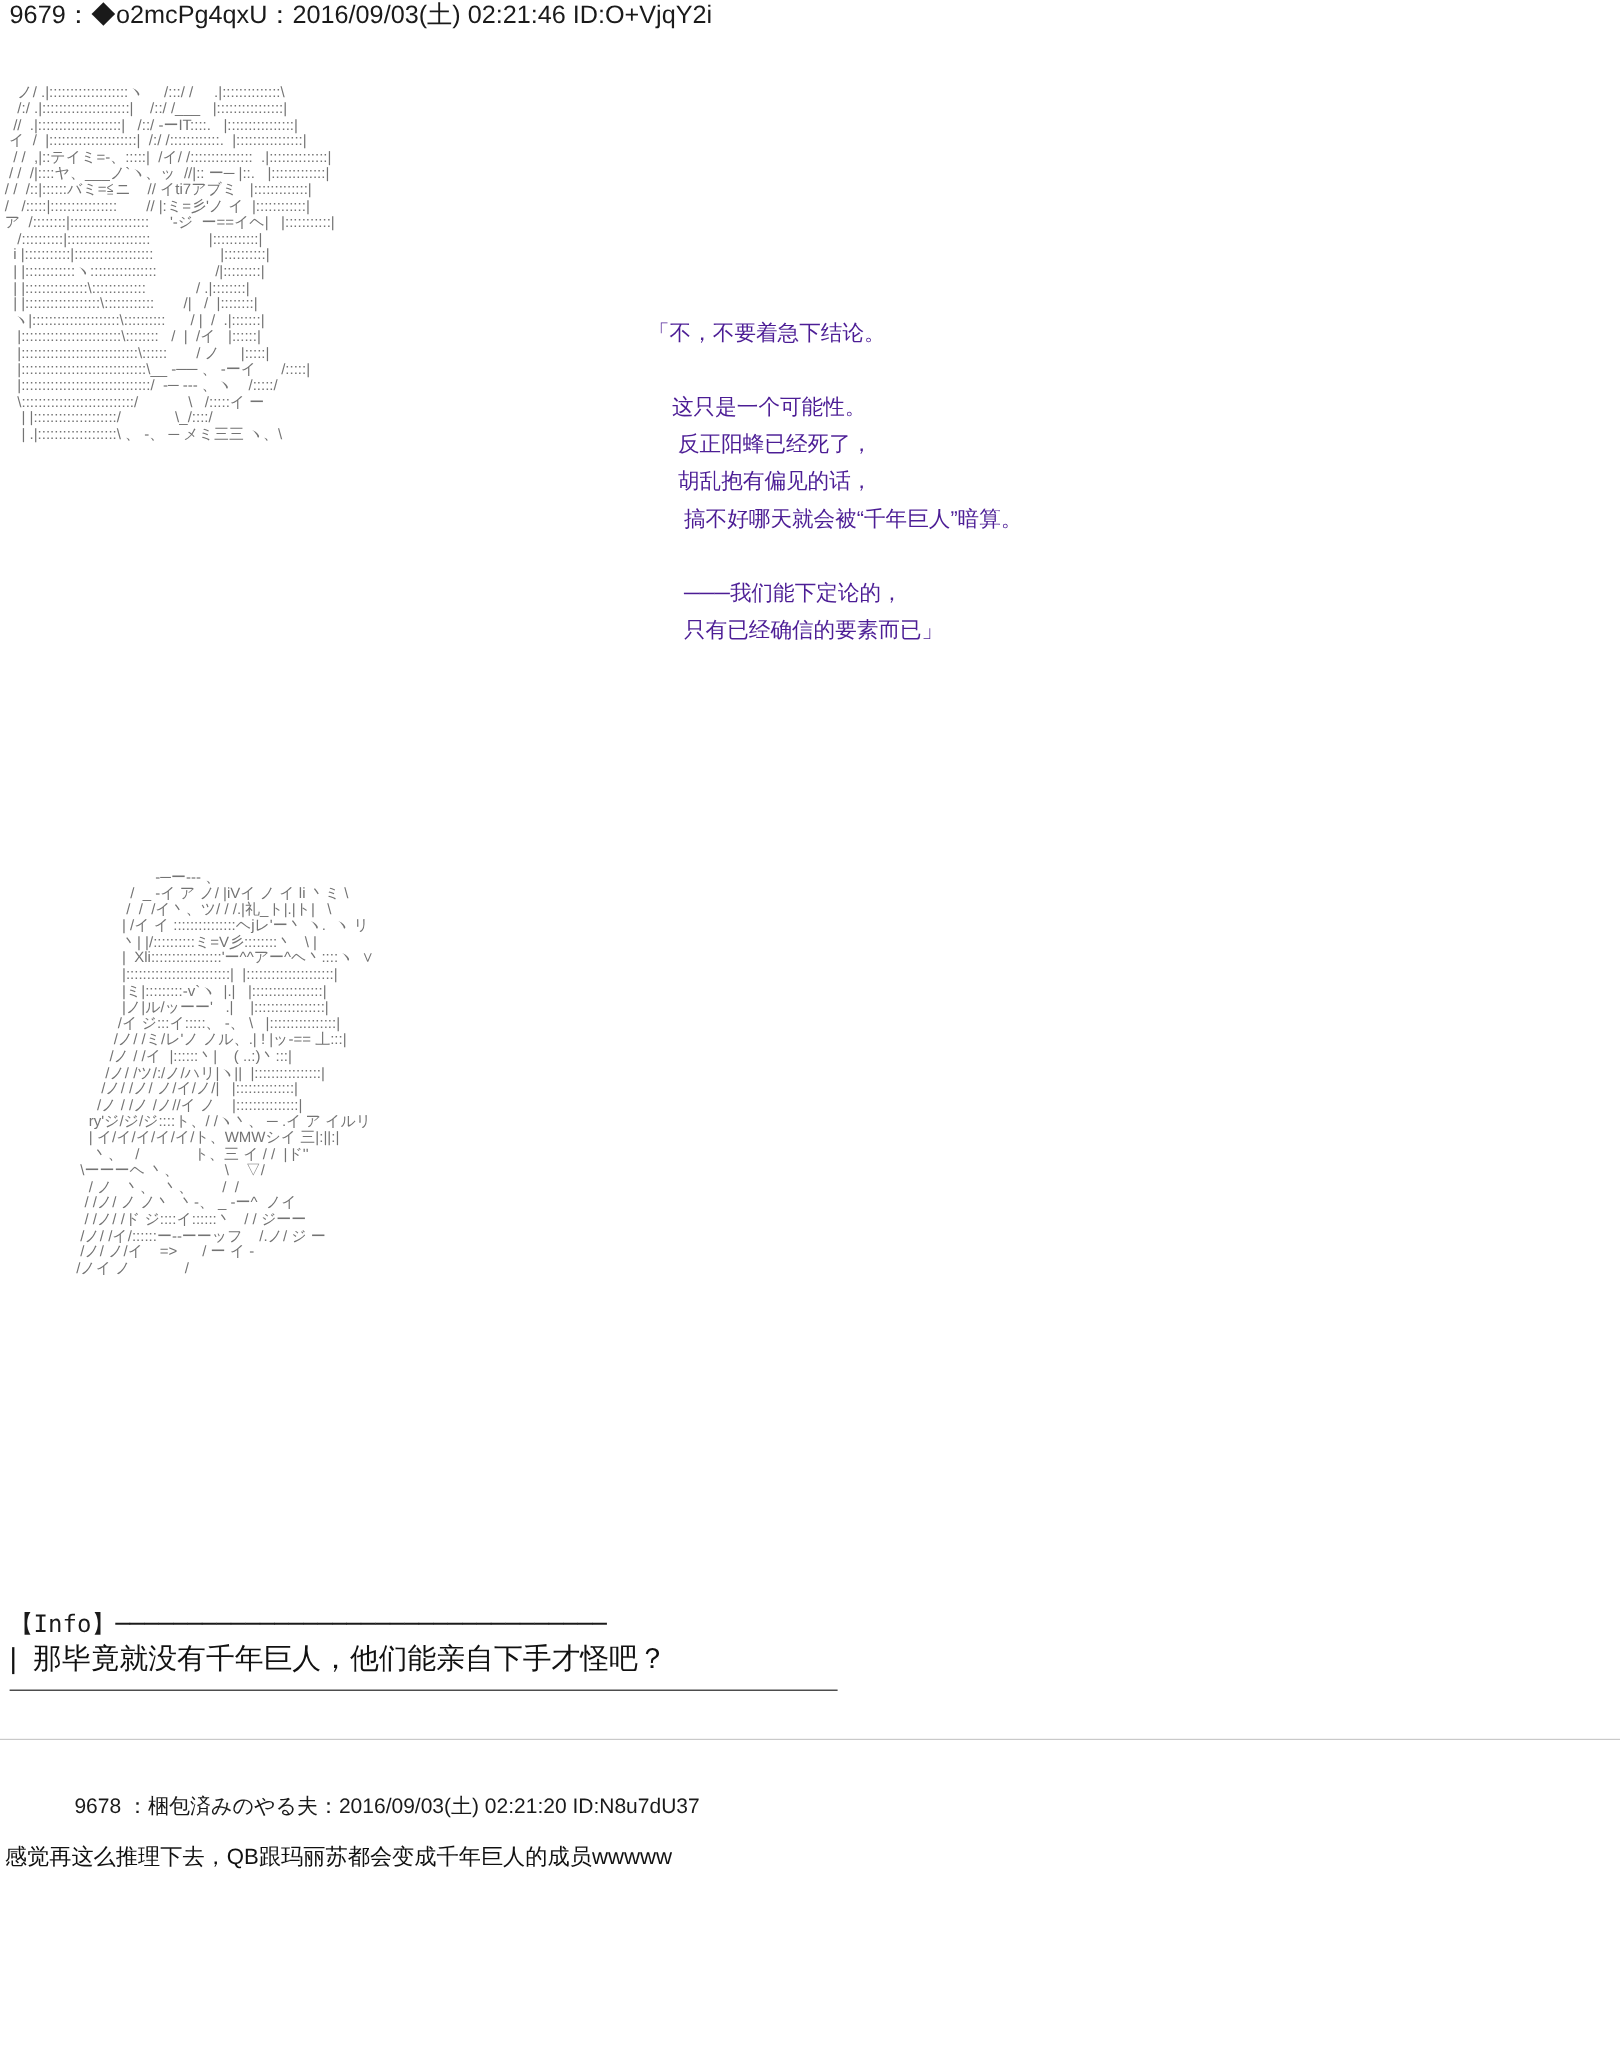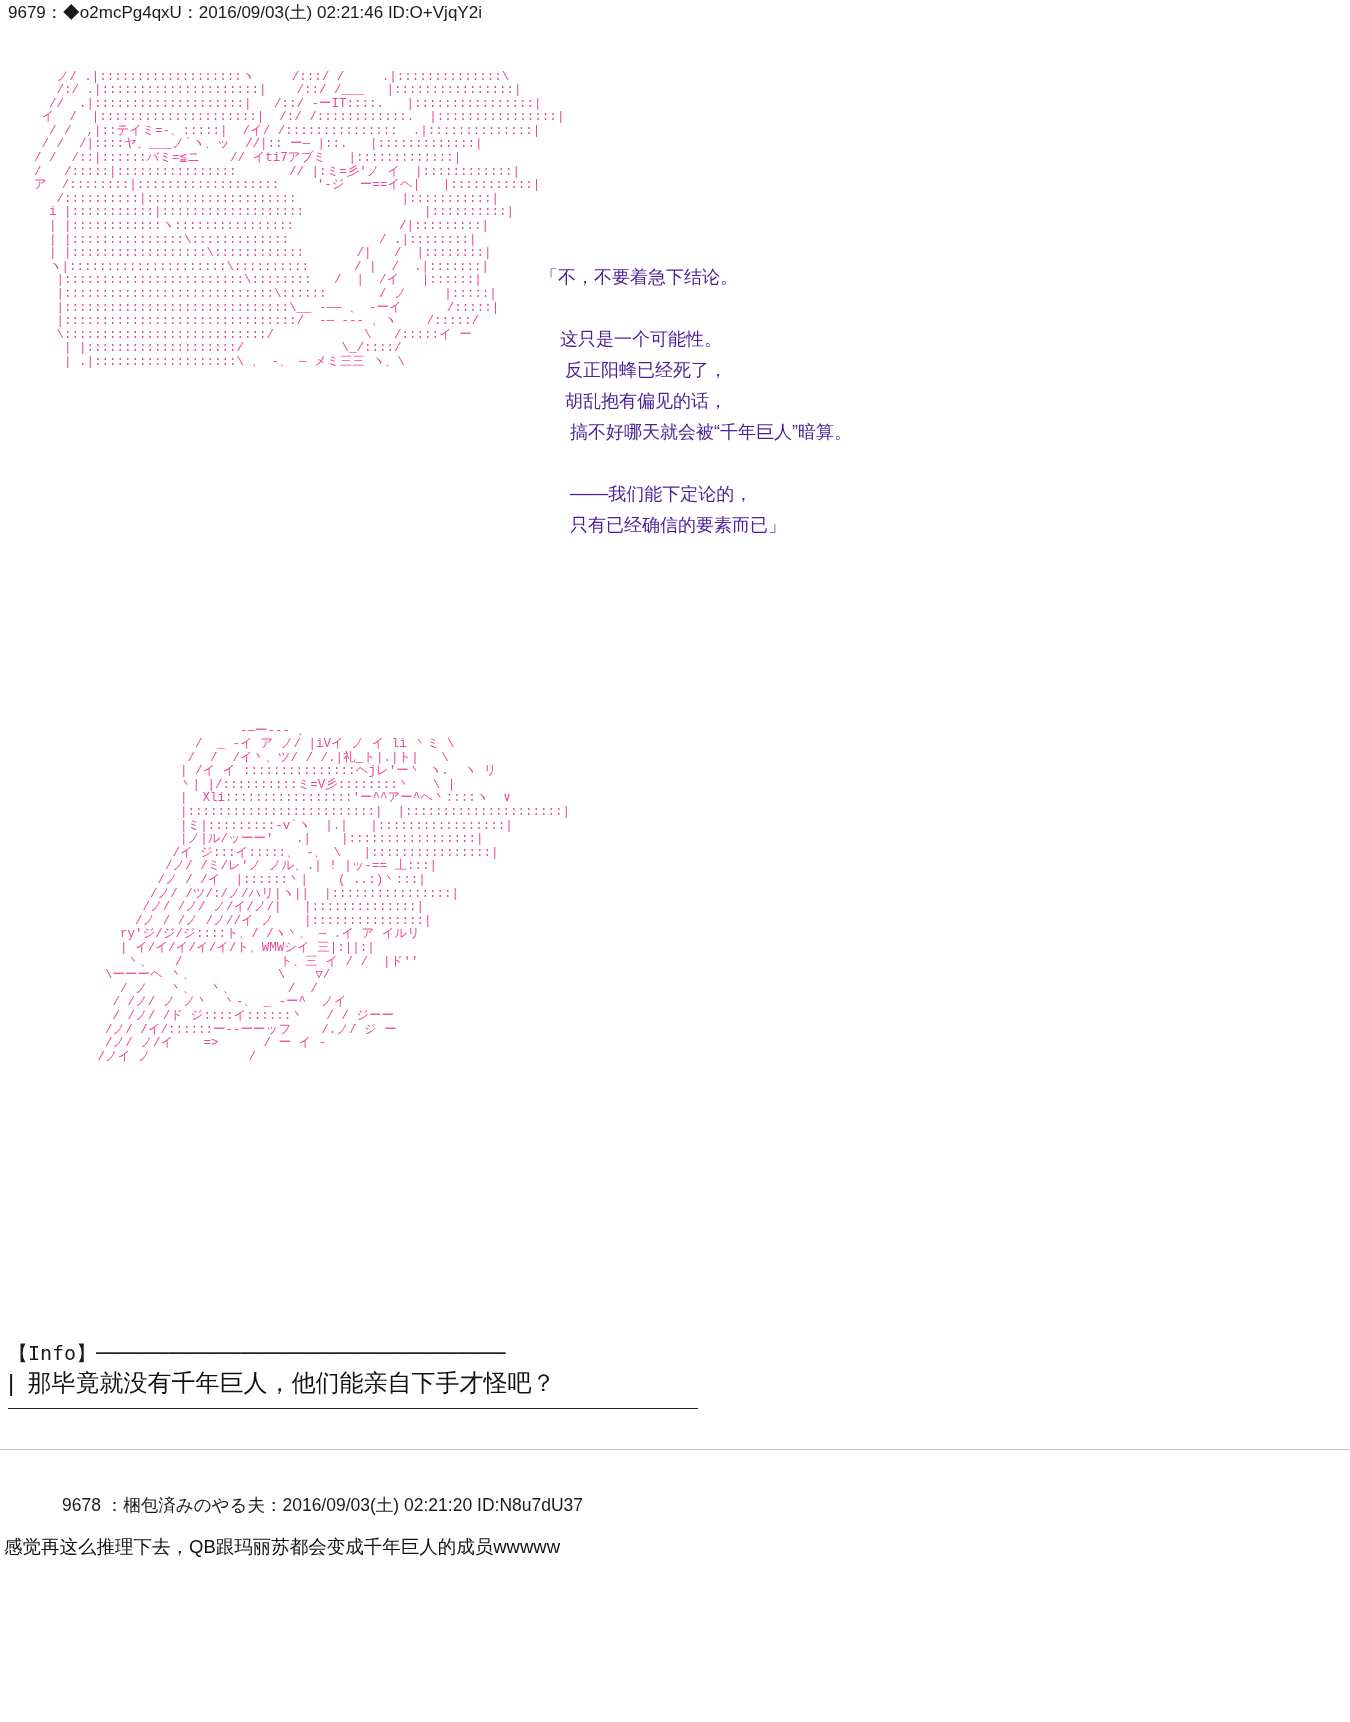--- a/index.html
+++ b/index.html
@@ -20,36 +20,35 @@
     width: 1350px;
     height: 1722px;
     background: #ffffff;
   }
 
   
   .post-header {
     position: absolute;
     left: 8px;
     top: 2px;
-    font-size: 17px;
+    font-size: 21px;
     line-height: 22px;
     white-space: pre;
     color: #1a1a1a;
   }
 
   
   .aa {
     position: absolute;
-    font-family: Liberation Mono, monospace;
+    font-family: Liberation Sans, sans-serif;
     font-size: 12.5px;
     line-height: 13.6px;
     white-space: pre;
-    color: #ec4899;
+    color: #737373;
     letter-spacing: 0px;
-    margin-left: 30px;
   }
   #aa-top {
     left: 4px;
     top: 58px;
   }
   #aa-bottom {
     left: 60px;
     top: 712px;
   }
 

